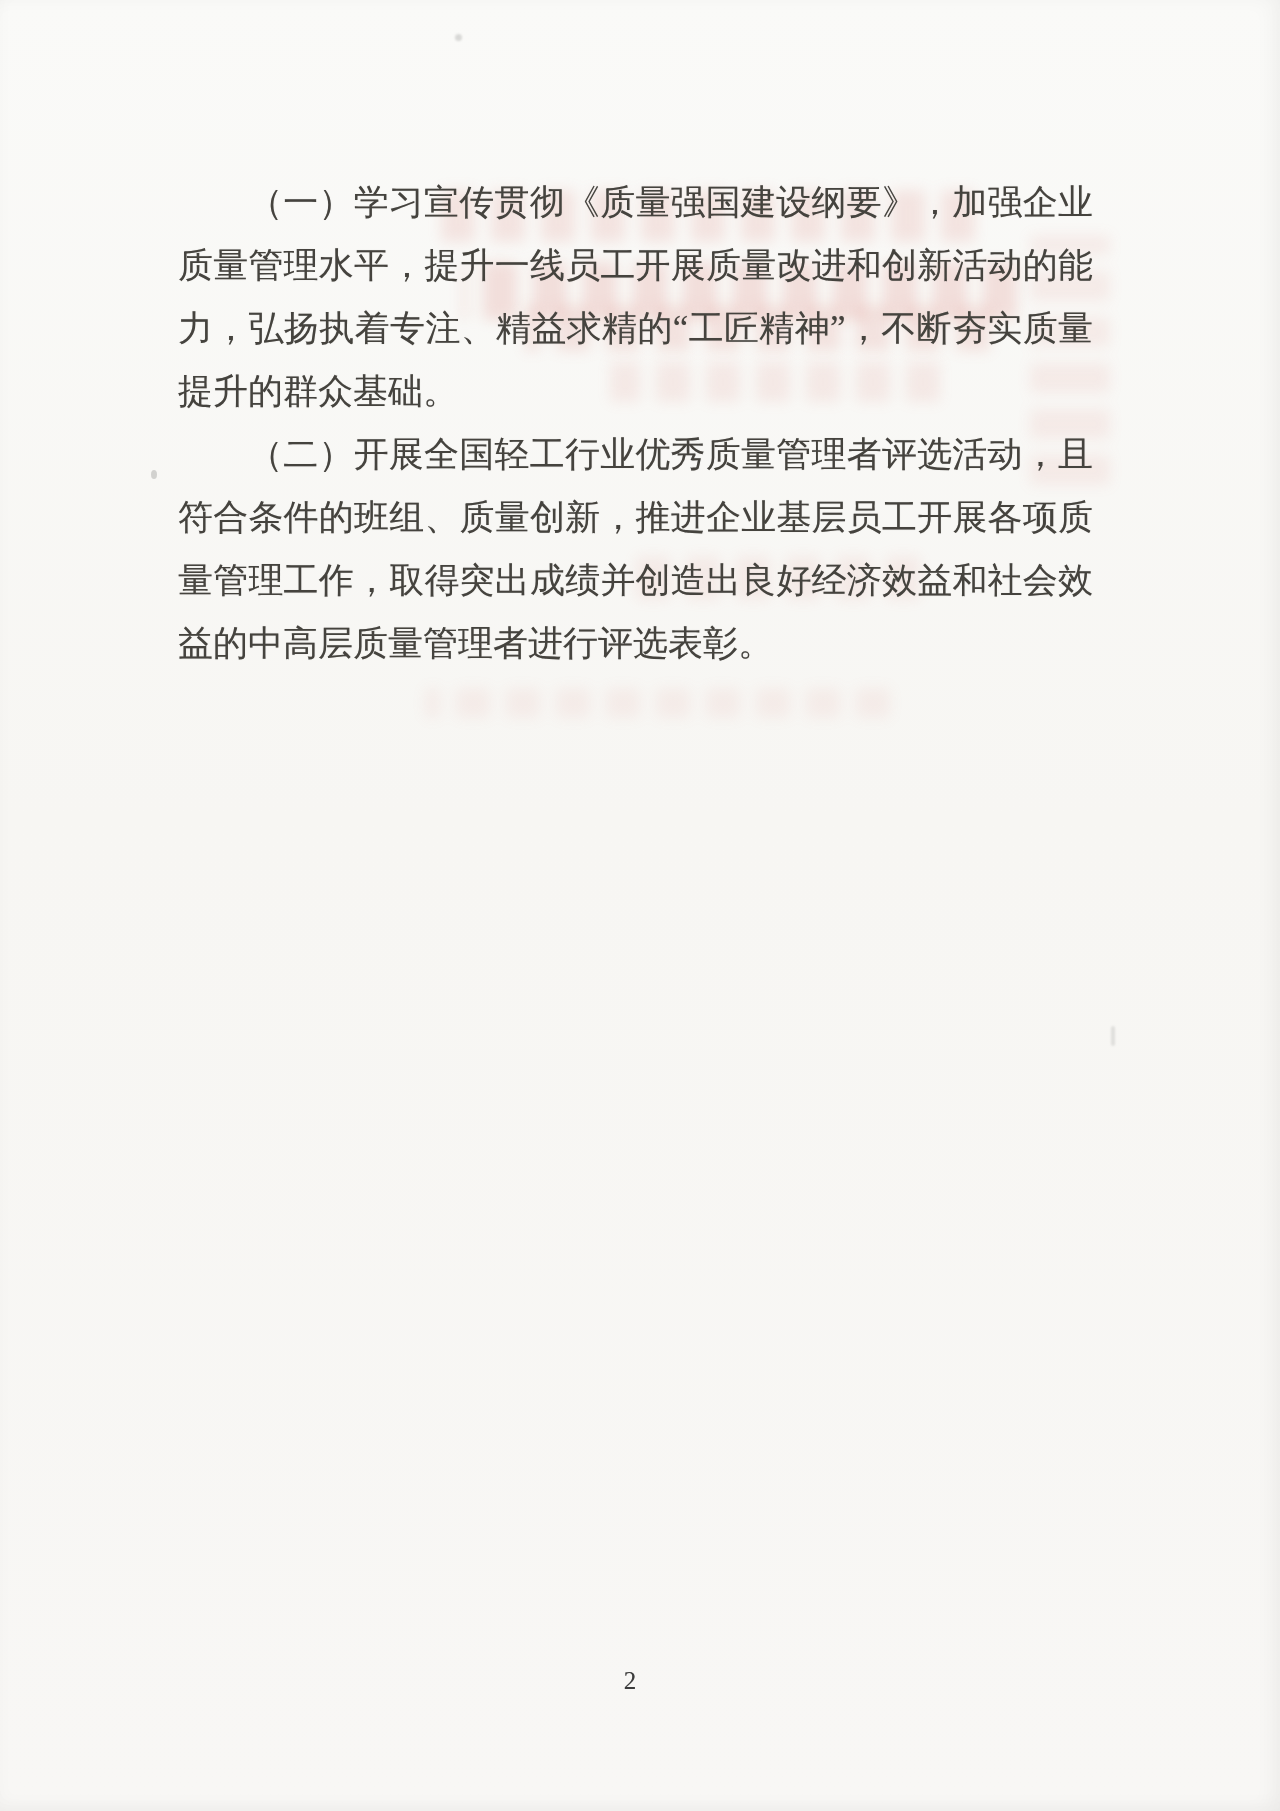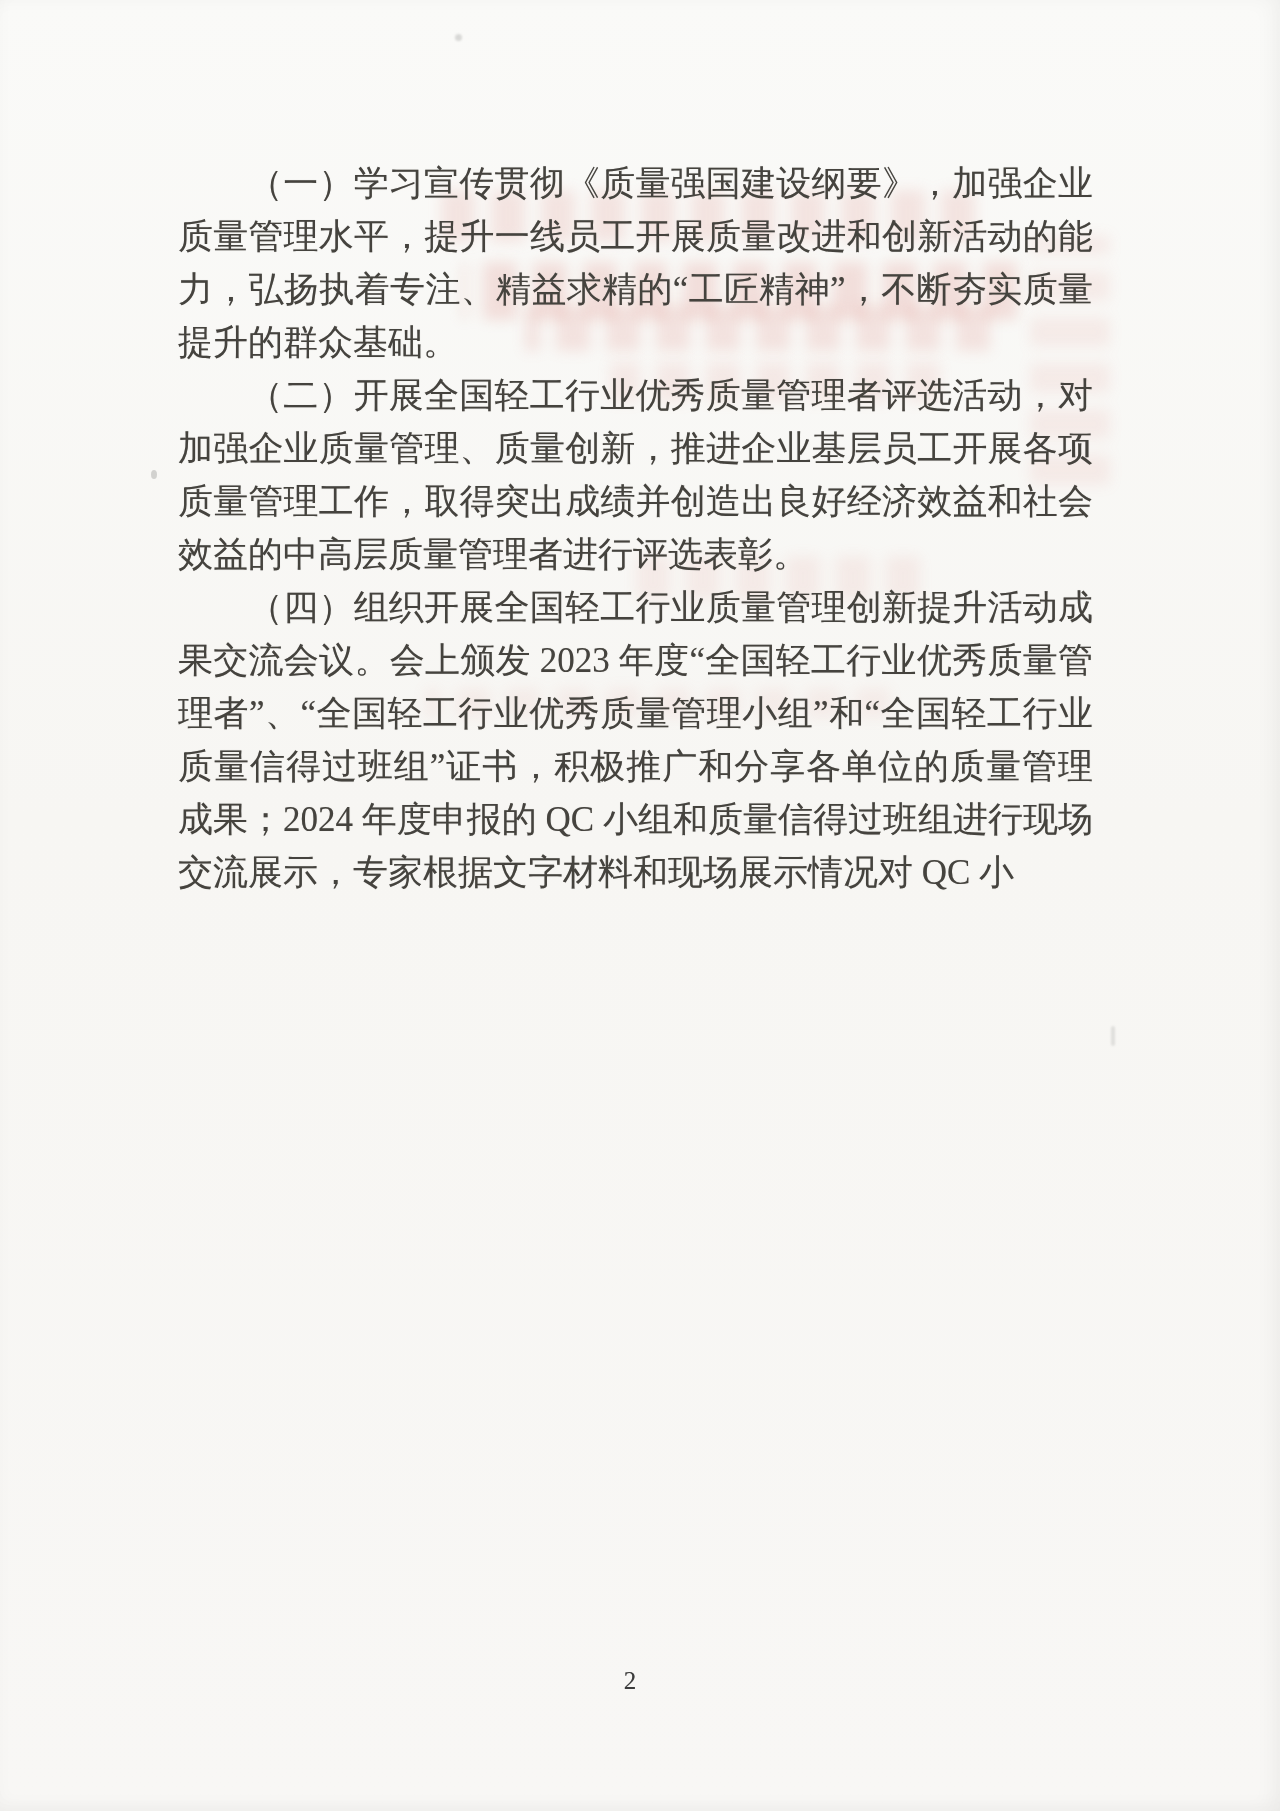--- a/index.html
+++ b/index.html
@@ -12,24 +12,24 @@
     overflow: hidden;
     background: linear-gradient(180deg, #fafaf8 0%, #f7f6f3 45%, #f8f7f5 100%);
     box-shadow: inset -10px 0 18px rgba(0,0,0,0.030), inset 0 -8px 16px rgba(0,0,0,0.022);
     font-family: "Liberation Serif", "DejaVu Serif", serif;
   }
 
   
   .text-block {
     position: absolute;
     left: 178px;
-    top: 157px;
+    top: 171px;
     width: 915px;
     font-size: 35px;
-    line-height: 53px;
+    line-height: 63px;
     color: #45433e;
     text-align: justify;
     text-justify: inter-character;
     text-shadow: 0 0 0.7px rgba(69,67,62,0.38);
     font-weight: 400;
   }
   .text-block p {
     margin: 0;
     text-indent: 2em;
   }
@@ -93,19 +93,18 @@
   <div class="bleed bE"></div>
   <div class="bleed bF"></div>
   <div class="bleed bG vertical"></div>
 
   <div class="speck s1"></div>
   <div class="speck s2"></div>
   <div class="speck s3"></div>
 
   <main class="text-block">
     <p>（一）学习宣传贯彻《质量强国建设纲要》，加强企业质量管理水平，提升一线员工开展质量改进和创新活动的能力，弘扬执着专注、精益求精的“工匠精神”，不断夯实质量提升的群众基础。</p>
-    <p>（二）开展全国轻工行业优秀质量管理者评选活动，对加强企业质量管理、质量创新，推进企业基层员工开展各项质量管理工作，取得突出成绩并创造出良好经济效益和社会效益的中高层质量管理者进行评选表彰。</p>
-    <p>（四）组织开展全国轻工行业质量管理创新提升活动成果交流会议。会上颁发 2023 年度“全国轻工行业优秀质量管理者”、“全国轻工行业优秀质量管理小组”和“全国轻工行业质量信得过班组”证书，积极推广和分享各单位的质量管理成果；2024 年度申报的 QC 小组和质量信得过班组进行现场交流展示，专家根据文字材料和现场展示情况对 QC 小</p>
+    <p>（二）开展全国轻工行业优秀质量管理者评选活动，且符合条件的班组、质量创新，推进企业基层员工开展各项质量管理工作，取得突出成绩并创造出良好经济效益和社会效益的中高层质量管理者进行评选表彰。</p>
   </main>
 
   <div class="page-number">2</div>
 
 </div>
 
 </body></html>

